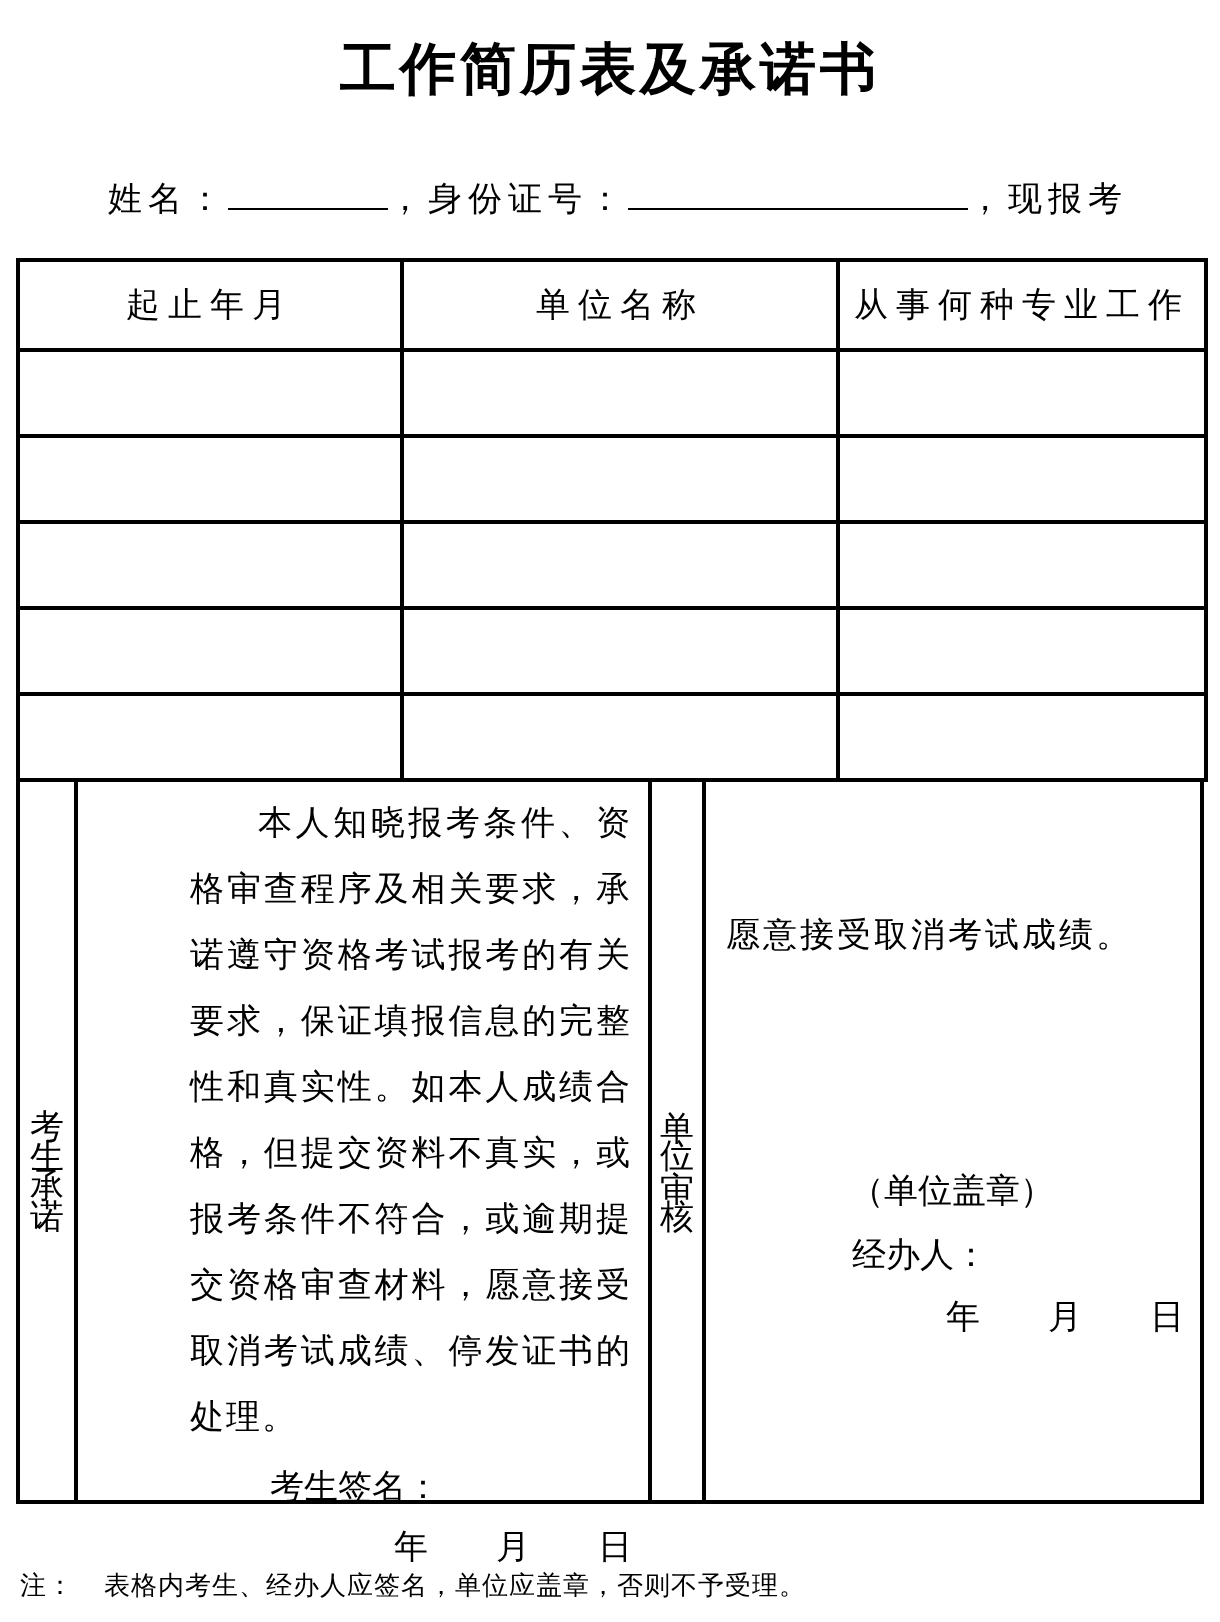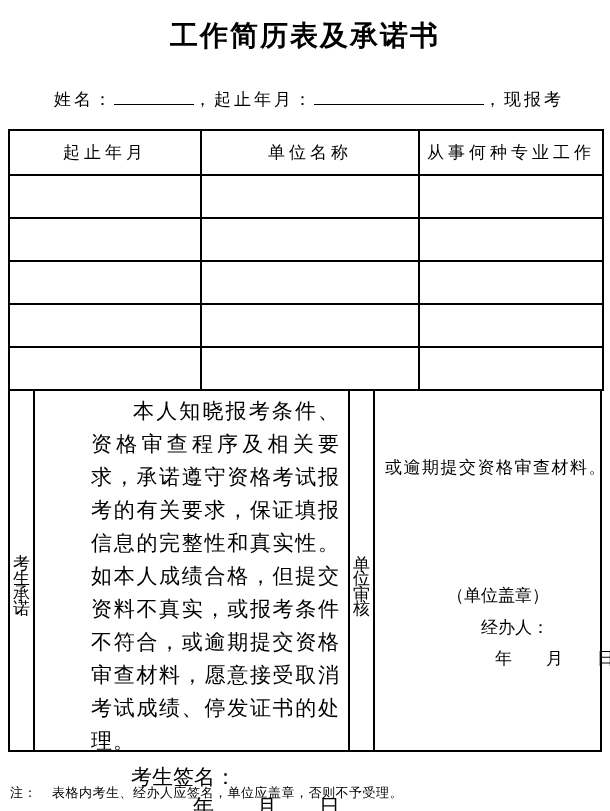--- a/index.html
+++ b/index.html
@@ -73,40 +73,40 @@
   .vstrip .vtext {
     writing-mode: vertical-rl;
     text-orientation: upright;
     font-size: 17px;
     letter-spacing: 15px;
   }
   .commit-cell {
     width: 300px;
     border-right: 2px solid #000;
     padding: 4px 8px 0 8px;
-    font-size: 21px;
+    font-size: 17px;
     margin-left: 48px;
   }
   .commit-body {
     margin: 0;
     text-indent: 2em;
     line-height: 33px;
     letter-spacing: 1px;
     text-align: justify;
   }
   .sig-line { margin: 8px 0 0 40px; line-height: 22px; }
   .commit-cell .date-line { margin: 8px 0 0 102px; line-height: 22px; white-space: pre; }
   .review-cell {
     flex: 1;
     padding: 0 8px;
     font-size: 17px;
   }
   .review-statement { margin: 66px 0 0 2px; letter-spacing: 1.5px; line-height: 22px; }
   .seal-line    { margin: 106px 0 0 64px; line-height: 22px; }
-  .handler-line { margin: 10px 0 0 98px; line-height: 22px; }
+  .handler-line { margin: 10px 0 0 65px; line-height: 22px; }
   .review-cell .date-line { margin: 9px 0 0 112px; line-height: 22px; white-space: pre; }
 
   
   .footnote {
     position: absolute;
     left: 10px; bottom: 9px;
     font-size: 13px;
     font-weight: normal;
     letter-spacing: 0.5px;
     white-space: nowrap;
@@ -115,21 +115,21 @@
 </style>
 </head>
 <body>
 
 <div class="page">
 
   <h1 class="doc-title">工作简历表及承诺书</h1>
 
   <div class="intro">
     <div class="intro-line first">
-      <span>姓名：</span><span class="blank blank-name"></span><span>，起止年月：</span><span class="blank blank-id"></span><span>，现报考</span>
+      <span>姓名：</span><span class="blank blank-name"></span><span>，身份证号：</span><span class="blank blank-id"></span><span>，现报考</span>
     </div>
   </div>
 
   <table class="work-table">
     <colgroup>
         <col class="c1">
         <col class="c2">
         <col class="c3">
       </colgroup>
     <thead>
@@ -174,21 +174,21 @@
     </div>
     <div class="commit-cell">
       <p class="commit-body">本人知晓报考条件、资格审查程序及相关要求，承诺遵守资格考试报考的有关要求，保证填报信息的完整性和真实性。如本人成绩合格，但提交资料不真实，或报考条件不符合，或逾期提交资格审查材料，愿意接受取消考试成绩、停发证书的处理。</p>
       <div class="sig-line">考生签名：</div>
       <div class="date-line">年　　月　　日</div>
     </div>
     <div class="vstrip vstrip-right">
       <span class="vtext">单位审核</span>
     </div>
     <div class="review-cell">
-      <div class="review-statement">或逾期提交资格审查材料。</div>
+      <div class="review-statement">愿意接受取消考试成绩。</div>
       <div class="seal-line">（单位盖章）</div>
       <div class="handler-line">经办人：</div>
       <div class="date-line">年　　月　　日</div>
     </div>
   </div>
 
   <div class="footnote">
     <span class="fn-prefix">注：</span><span>表格内考生、经办人应签名，单位应盖章，否则不予受理。</span>
   </div>
 

